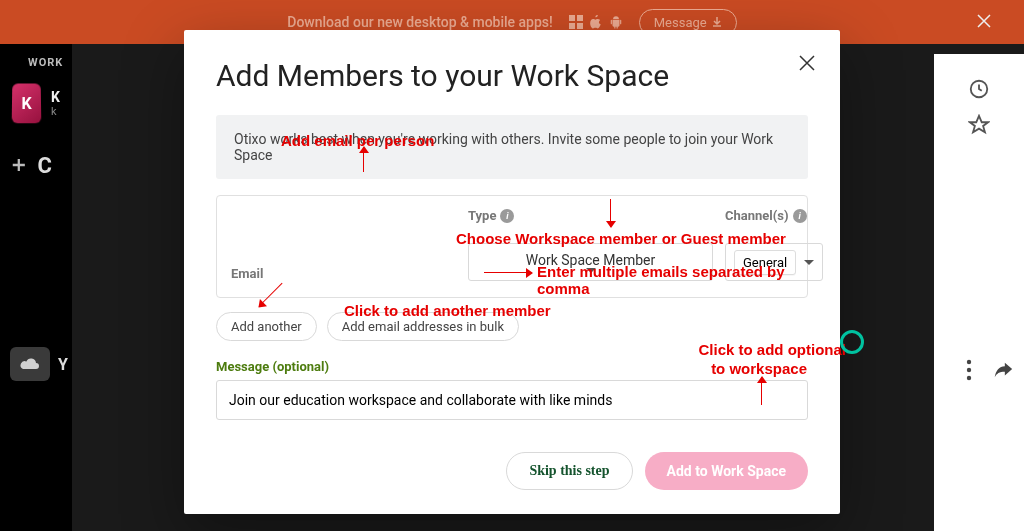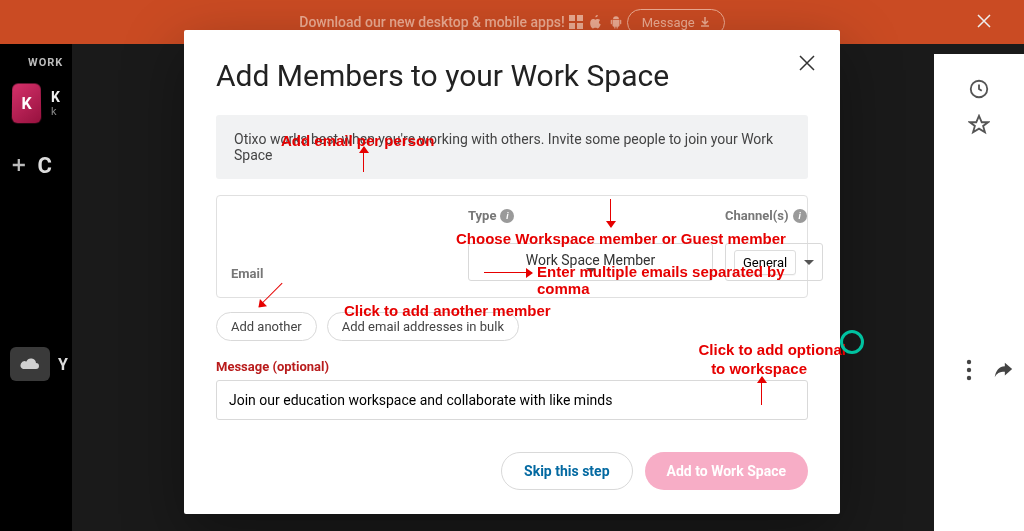--- a/index.html
+++ b/index.html
@@ -22,21 +22,21 @@
       display: flex;
       align-items: center;
       justify-content: center;
       position: relative;
       color: #f5c3ae;
       font-size: 14px;
     }
     .banner-content {
       display: flex;
       align-items: center;
-      gap: 4px;
+      gap: 16px;
     }
     .banner-text { font-weight: 500; opacity: 0.8; }
     .banner-icons { display: flex; gap: 6px; }
     .banner-icons svg { opacity: 0.8; }
     .download-btn {
       border: 1.5px solid #f5c3ae;
       border-radius: 18px;
       padding: 5px 14px;
       display: flex;
       align-items: center;
@@ -251,21 +251,21 @@
       border: 1px solid #d9d9d9;
       border-radius: 18px;
       padding: 6px 14px;
       font-size: 13px;
       color: #444;
       background: #fff;
       cursor: pointer;
     }
     .msg-label {
       font-size: 13px;
-      color: #b91c1c;
+      color: #4d7c0f;
       font-weight: 700;
       margin-bottom: 6px;
     }
     .msg-input {
       width: 100%;
       height: 40px;
       border: 1px solid #d9d9d9;
       border-radius: 3px;
       padding: 0 12px;
       font-size: 14px;
@@ -280,21 +280,22 @@
       border-radius: 22px;
       padding: 10px 22px;
       font-size: 14px;
       font-weight: 700;
       cursor: pointer;
       border: none;
     }
     .btn.secondary {
       background: #fff;
       border: 1px solid #d9d9d9;
-      color: #0369a1;
+      color: #14532d;
+      font-family: Liberation Serif, serif;
     }
     .btn.primary {
       background: #f7adc6;
       color: #fff;
     }
     .annotation {
       position: absolute;
       color: #e60000;
       font-weight: 900;
       font-size: 15px;

